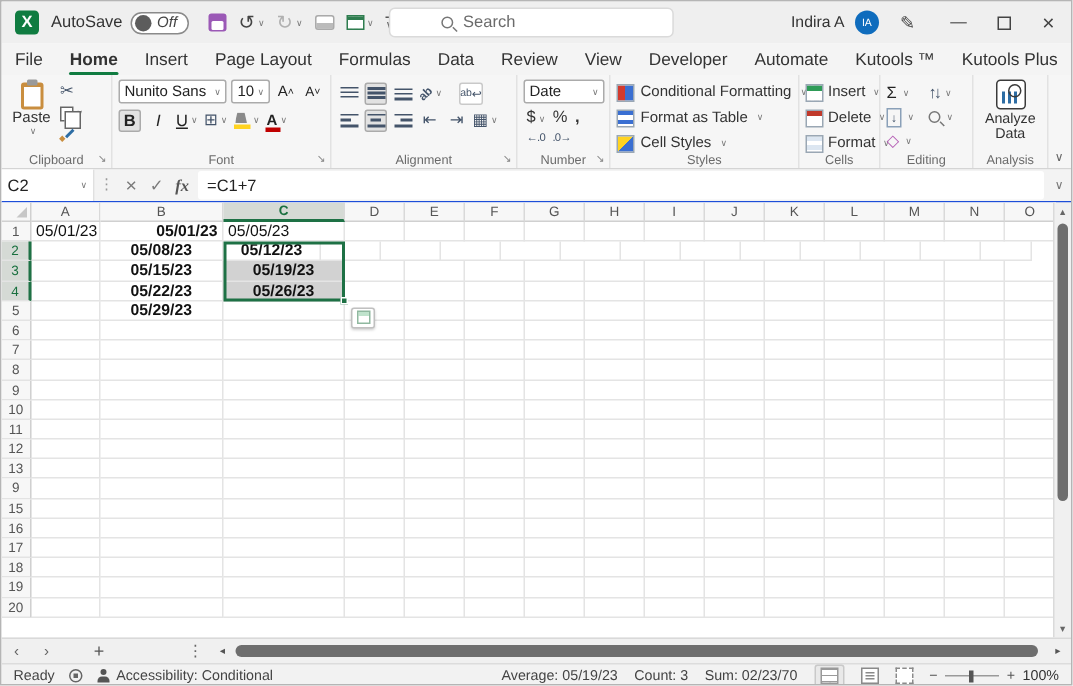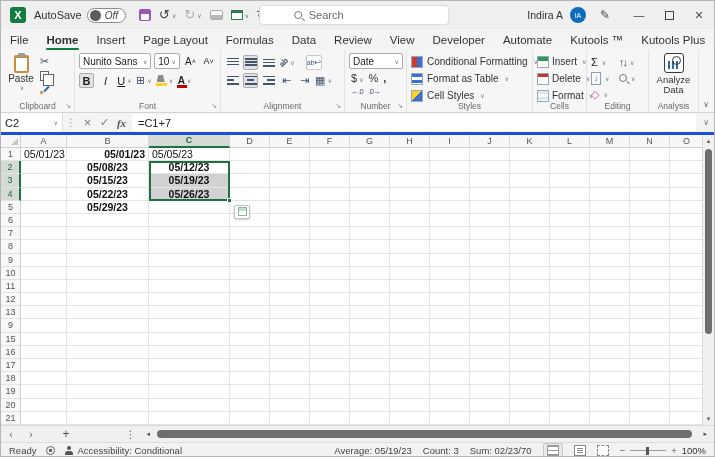--- a/index.html
+++ b/index.html
@@ -107,21 +107,21 @@
   .ed-grid{display:grid;grid-template-columns:28px 28px;grid-auto-rows:16px;align-items:center;padding-top:1px;}
   .ed-it{display:flex;align-items:center;gap:2px;font-size:10px;color:#333;}
   
   #g-anal{width:50px;display:flex;flex-direction:column;align-items:center;padding-top:3px;font-size:9.5px;color:#333;text-align:center;line-height:10px;}
   .anal-ic{width:20px;height:20px;border:1.4px solid #3a3a3a;border-radius:3px;position:relative;margin-bottom:2px;background:#fff;}
   .anal-ic:before{content:"";position:absolute;left:3px;bottom:3px;width:11px;height:8px;background:repeating-linear-gradient(90deg,#2d6da4 0 2px,#fff 2px 4px);}
   .anal-ic:after{content:"";position:absolute;right:2px;top:2px;width:7px;height:7px;border:1.4px solid #3a3a3a;border-radius:50%;}
   #rib-collapse{position:absolute;right:5px;bottom:3px;font-size:8px;color:#666;}
 
   
-  #formulabar{top:112px;height:22px;background:#f3f3f3;border-bottom:3px solid #1d4ed8;display:flex;align-items:stretch;font-size:11px;}
+  #formulabar{top:112px;height:22px;background:#f3f3f3;border-bottom:1px solid #1d4ed8;display:flex;align-items:stretch;font-size:11px;}
   #namebox{width:62px;background:#fff;border-right:1px solid #e0e0e0;display:flex;align-items:center;padding:0 4px;color:#222;}
   #namebox .chev{margin-left:auto;}
   .fb-sep{display:flex;align-items:center;color:#9a9a9a;padding:0 3px;font-size:10px;}
   .fb-btn{display:flex;align-items:center;justify-content:center;width:17px;color:#7a7a7a;font-size:11px;}
   .fx{font-family:"Liberation Serif",serif;font-style:italic;font-weight:bold;color:#555;}
   #formula-input{flex:1;background:#fff;margin:1px 2px;border-radius:2px;display:flex;align-items:center;padding:0 6px;color:#222;}
   .fb-exp{display:flex;align-items:center;padding:0 5px;color:#777;font-size:8px;}
 
   
   #grid{position:absolute;top:134px;left:0;width:703px;height:290px;background:#fff;overflow:hidden;}
@@ -537,21 +537,21 @@
         <div class="g-cell" style="width: 40px;"></div>
         <div class="g-cell" style="width: 40px;"></div>
         <div class="g-cell" style="width: 40px;"></div>
         <div class="g-cell" style="width: 40px;"></div>
         <div class="g-cell" style="width: 34px;"></div>
       </div>
       <div class="g-row">
         <div class="g-rowhead sel">2</div>
         <div class="g-cell" style="width: 46px;"></div>
         <div class="g-cell a-center b" style="width: 82px;">05/08/23</div>
-        <div class="g-cell a-center b active" style="width: 81px; text-align: center;">05/12/23</div>
+        <div class="g-cell a-center b active" style="width: 65px; text-align: center;">05/12/23</div>
         <div class="g-cell" style="width: 40px;"></div>
         <div class="g-cell" style="width: 40px;"></div>
         <div class="g-cell" style="width: 40px;"></div>
         <div class="g-cell" style="width: 40px;"></div>
         <div class="g-cell" style="width: 40px;"></div>
         <div class="g-cell" style="width: 40px;"></div>
         <div class="g-cell" style="width: 40px;"></div>
         <div class="g-cell" style="width: 40px;"></div>
         <div class="g-cell" style="width: 40px;"></div>
         <div class="g-cell" style="width: 40px;"></div>
@@ -859,38 +859,20 @@
         <div class="g-cell" style="width: 40px;"></div>
         <div class="g-cell" style="width: 40px;"></div>
         <div class="g-cell" style="width: 40px;"></div>
         <div class="g-cell" style="width: 40px;"></div>
         <div class="g-cell" style="width: 40px;"></div>
         <div class="g-cell" style="width: 40px;"></div>
         <div class="g-cell" style="width: 34px;"></div>
       </div>
       <div class="g-row">
         <div class="g-rowhead">20</div>
-        <div class="g-cell" style="width: 46px;"></div>
-        <div class="g-cell" style="width: 82px;"></div>
-        <div class="g-cell" style="width: 81px;"></div>
-        <div class="g-cell" style="width: 40px;"></div>
-        <div class="g-cell" style="width: 40px;"></div>
-        <div class="g-cell" style="width: 40px;"></div>
-        <div class="g-cell" style="width: 40px;"></div>
-        <div class="g-cell" style="width: 40px;"></div>
-        <div class="g-cell" style="width: 40px;"></div>
-        <div class="g-cell" style="width: 40px;"></div>
-        <div class="g-cell" style="width: 40px;"></div>
-        <div class="g-cell" style="width: 40px;"></div>
-        <div class="g-cell" style="width: 40px;"></div>
-        <div class="g-cell" style="width: 40px;"></div>
-        <div class="g-cell" style="width: 34px;"></div>
-      </div>
-      <div class="g-row">
-        <div class="g-rowhead">21</div>
         <div class="g-cell" style="width: 46px;"></div>
         <div class="g-cell" style="width: 82px;"></div>
         <div class="g-cell" style="width: 81px;"></div>
         <div class="g-cell" style="width: 40px;"></div>
         <div class="g-cell" style="width: 40px;"></div>
         <div class="g-cell" style="width: 40px;"></div>
         <div class="g-cell" style="width: 40px;"></div>
         <div class="g-cell" style="width: 40px;"></div>
         <div class="g-cell" style="width: 40px;"></div>
         <div class="g-cell" style="width: 40px;"></div>

